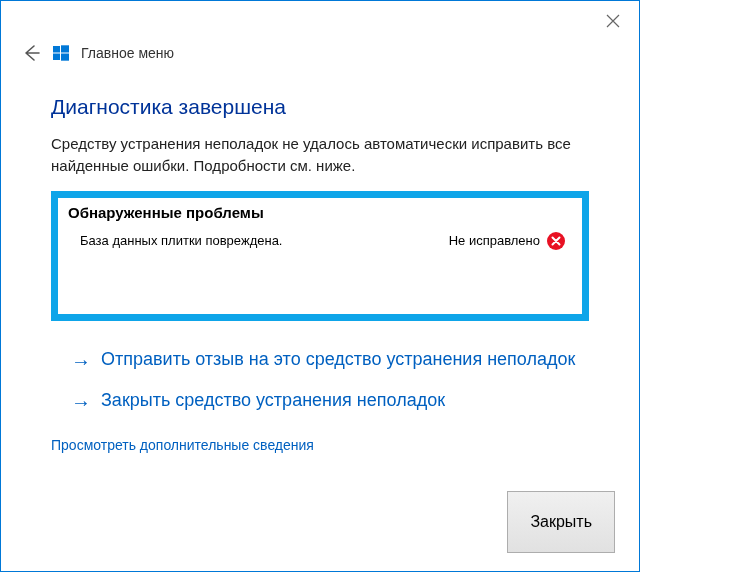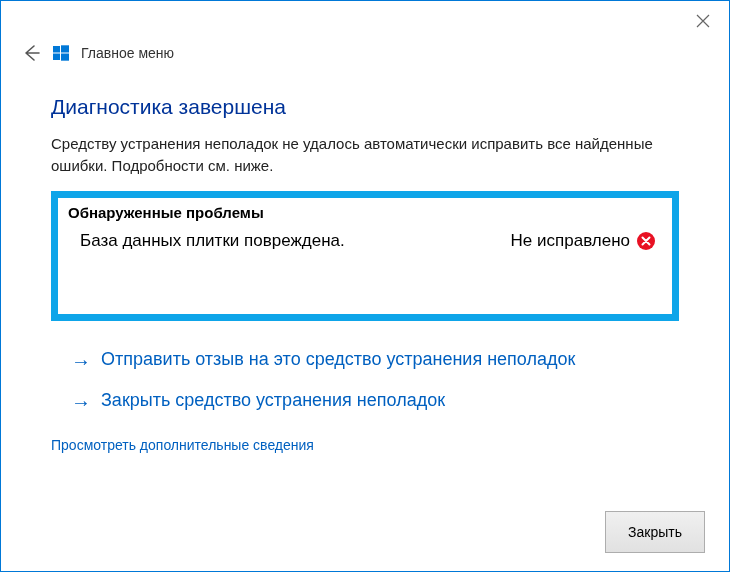--- a/index.html
+++ b/index.html
@@ -4,21 +4,21 @@
   <style>
     * { box-sizing: border-box; margin: 0; padding: 0; }
     body {
       font-family: "Segoe UI", Tahoma, sans-serif;
       background: #fff;
       width: 730px;
       height: 572px;
       overflow: hidden;
     }
     .window {
-      width: 730px;
+      width: 640px;
       height: 572px;
       border: 1px solid #0078d7;
       background: #fff;
       position: relative;
     }
     .titlebar {
       height: 40px;
       display: flex;
       justify-content: flex-end;
       align-items: center;
@@ -75,21 +75,21 @@
     }
     .problems-header {
       font-weight: 700;
       font-size: 15px;
       padding: 6px 10px 6px 10px;
     }
     .problem-row {
       display: flex;
       align-items: center;
       padding: 4px 16px 4px 22px;
-      font-size: 17px;
+      font-size: 13px;
     }
     .problem-desc {
       flex: 1;
     }
     .problem-status {
       margin-right: 6px;
     }
     .error-icon {
       width: 20px;
       height: 20px;
@@ -117,22 +117,22 @@
       display: inline-block;
     }
     .footer {
       position: absolute;
       bottom: 18px;
       right: 24px;
     }
     .btn {
       background: linear-gradient(#f0f0f0, #e1e1e1);
       border: 1px solid #adadad;
-      padding: 12px 22px;
-      font-size: 14px;
+      padding: 21px 22px;
+      font-size: 16px;
       font-family: inherit;
       cursor: pointer;
     }
   </style>
 </head>
 <body>
 
 <div class="window">
 
   <div class="titlebar">

